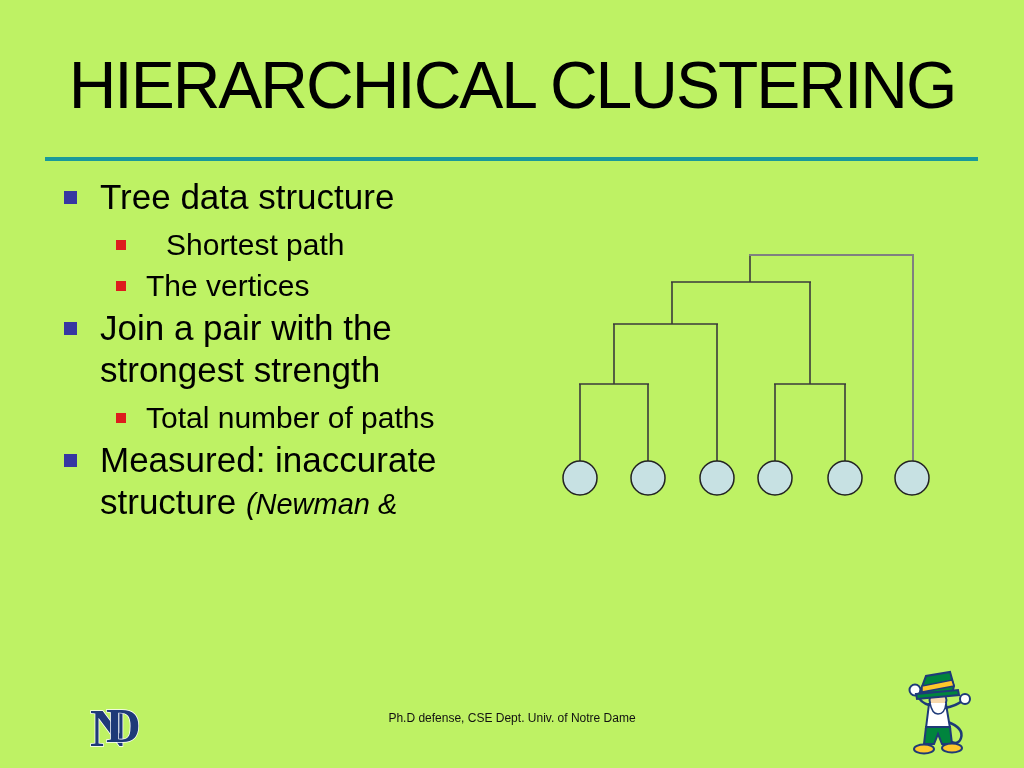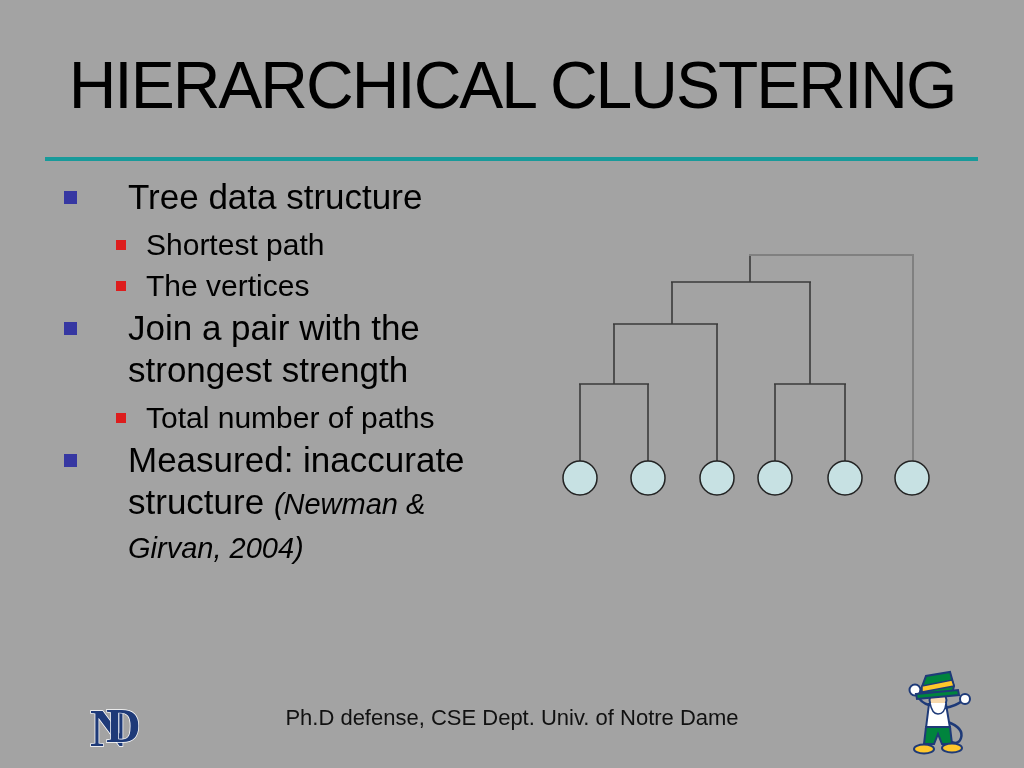--- a/index.html
+++ b/index.html
@@ -1,44 +1,44 @@
 <!DOCTYPE html>
 <html style="--divider-teal: #189a9a; --bullet-blue: #3637a2; --bullet-red: #dd1d1d; --node-fill: #c7e1e3; --node-stroke: #222222; --tree-line-dark: #3a3a3a; --tree-line-gray: #808080; --nd-navy: #1e3a78; --irish-green: #00843d; --irish-gold: #ffc72c; --skin: #f7d9ad;"><head>
 <meta charset="utf-8">
 <style>
   html,body{margin:0;padding:0;background:#fff;}
   .slide{
-    position:relative;width:1024px;height:768px;background:#a3a3a3;
+    position:relative;width:1024px;height:768px;background:#bef264;
     font-family:"Liberation Sans",sans-serif;overflow:hidden;color:#000;
   }
   .title{
     position:absolute;top:52px;left:0;right:0;text-align:center;
     font-size:66px;line-height:66px;letter-spacing:-2px;font-weight:400;color:#000;
     white-space:nowrap;
   }
   .rule{
     position:absolute;left:45px;top:157px;width:933px;height:4px;
     background:var(--divider-teal,#189a9a);
   }
   .bullets{position:absolute;left:64px;top:176px;width:440px;}
   .row{display:flex;align-items:flex-start;}
-  .row.l1{margin-bottom:7px;gap:28px;}
+  .row.l1{margin-bottom:7px;}
   .row.l2{margin-left:52px;margin-bottom:1px;}
-  .row.l2.first-sub{margin-top:4px;}
+  .row.l2.first-sub{margin-top:4px;gap:20px;}
   .marker{flex:none;display:block;}
   .l1 .marker{width:13px;height:13px;margin-top:15px;margin-right:23px;background:var(--bullet-blue,#3637a2);}
   .l2 .marker{width:10px;height:10px;margin-top:15px;margin-right:20px;background:var(--bullet-red,#dd1d1d);}
   .txt{flex:1;}
   .l1 .line{font-size:35px;line-height:42px;}
   .l2 .line{font-size:30px;line-height:40px;}
   .seg.small{font-size:29px;font-style:italic;}
   .dendro{position:absolute;left:550px;top:240px;}
   .footer-text{
     position:absolute;top:705px;left:0;right:0;text-align:center;
-    font-size:22px;line-height:26px;color:#111;
+    font-size:12px;line-height:26px;color:#111;
   }
   .nd-logo{position:absolute;left:84px;top:694px;}
   .mascot{position:absolute;left:888px;top:670px;}
 </style>
 </head>
 <body>
 
 <div class="slide">
 
   <div class="title">HIERARCHICAL CLUSTERING</div>
@@ -75,21 +75,20 @@
         <span class="marker"></span>
         <div class="txt">
           <div class="line"><span class="seg sub">Total number of paths</span></div>
         </div>
       </div>
       <div class="row l1">
         <span class="marker"></span>
         <div class="txt">
           <div class="line"><span class="seg main">Measured: inaccurate</span></div>
           <div class="line"><span class="seg main">structure </span><span class="seg small">(Newman &amp;</span></div>
-          <div class="line"><span class="seg small">Girvan, 2004)</span></div>
         </div>
       </div>
     </div>
 
   <svg class="dendro" id="dendro-svg" width="390" height="276" viewBox="550 240 390 276">
       <line x1="580" x2="580" y1="461" y2="384" stroke="#3a3a3a" stroke-width="1.6"></line>
       <line x1="648" x2="648" y1="461" y2="384" stroke="#3a3a3a" stroke-width="1.6"></line>
       <line x1="579" x2="649" y1="384" y2="384" stroke="#3a3a3a" stroke-width="1.6"></line>
       <line x1="614" x2="614" y1="384" y2="324" stroke="#3a3a3a" stroke-width="1.6"></line>
       <line x1="717" x2="717" y1="461" y2="324" stroke="#3a3a3a" stroke-width="1.6"></line>

